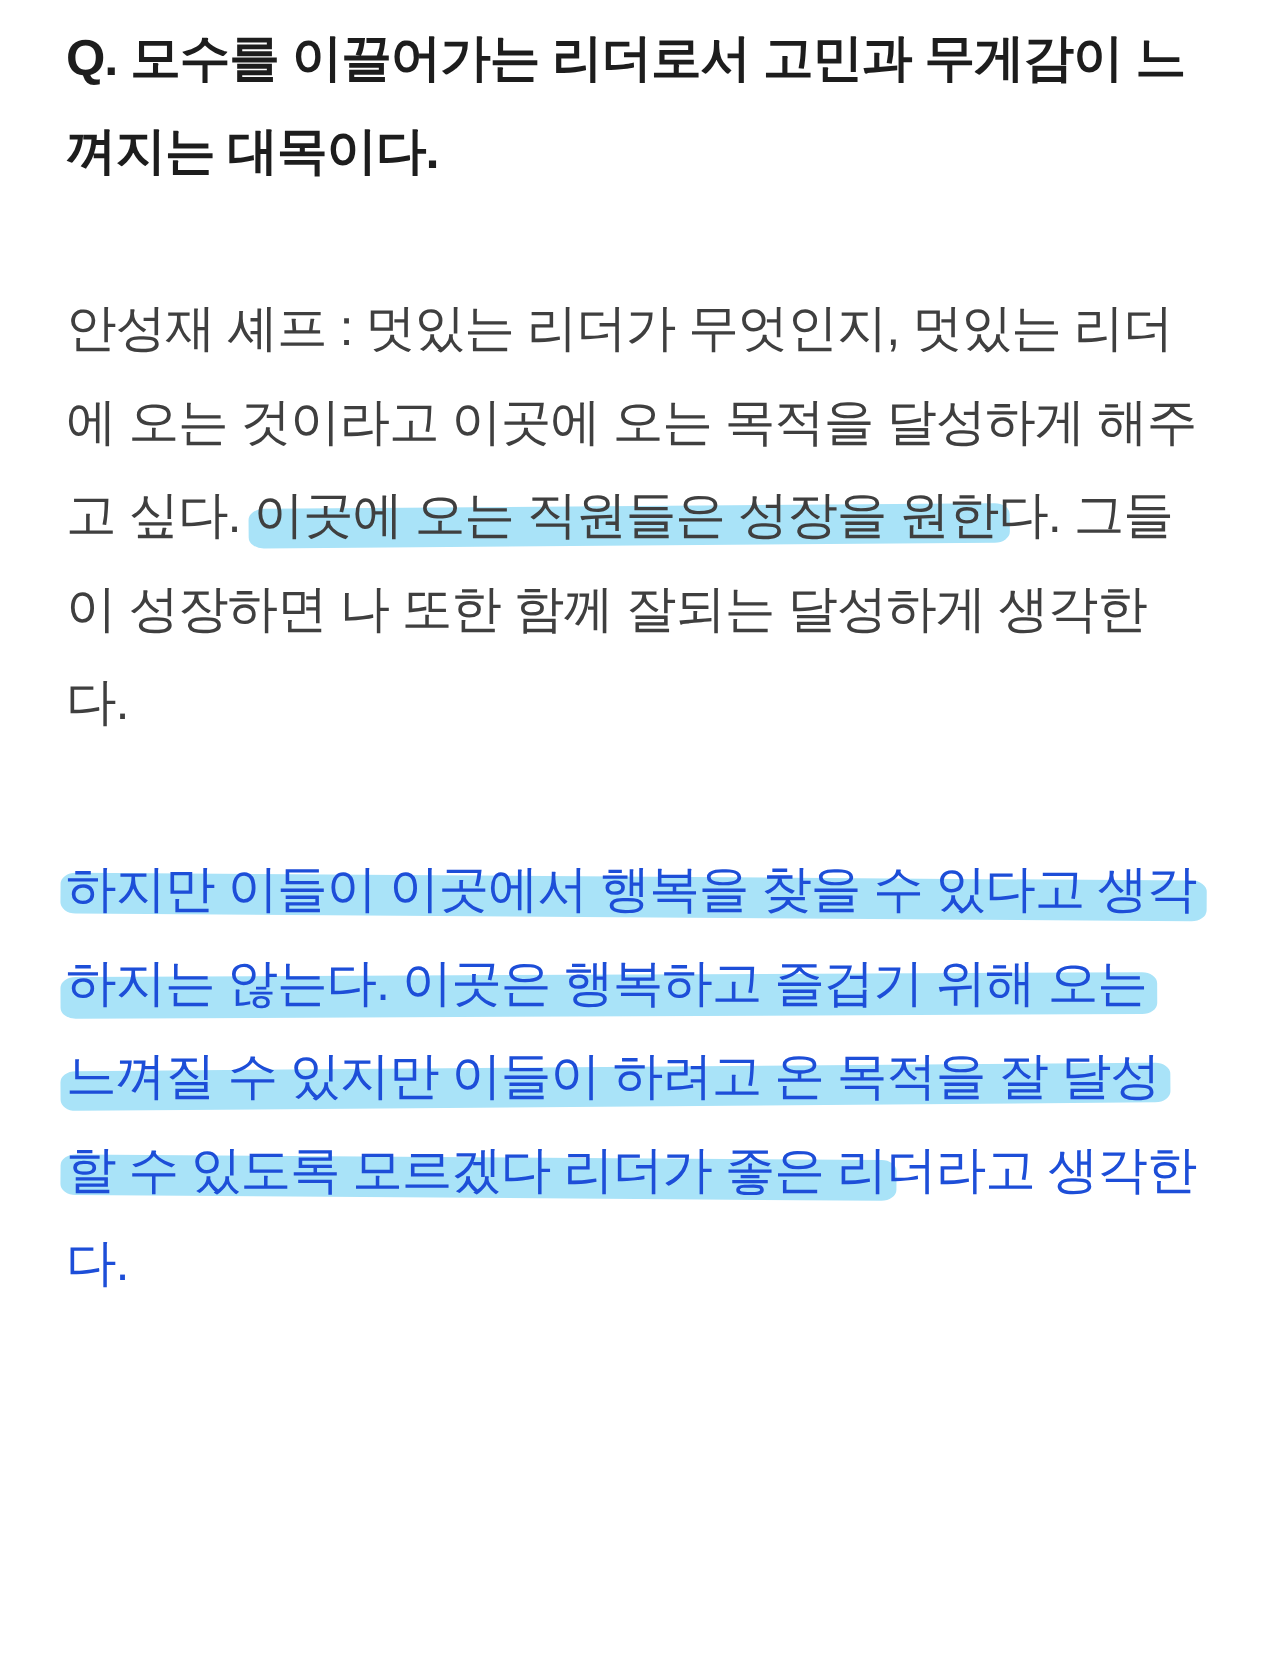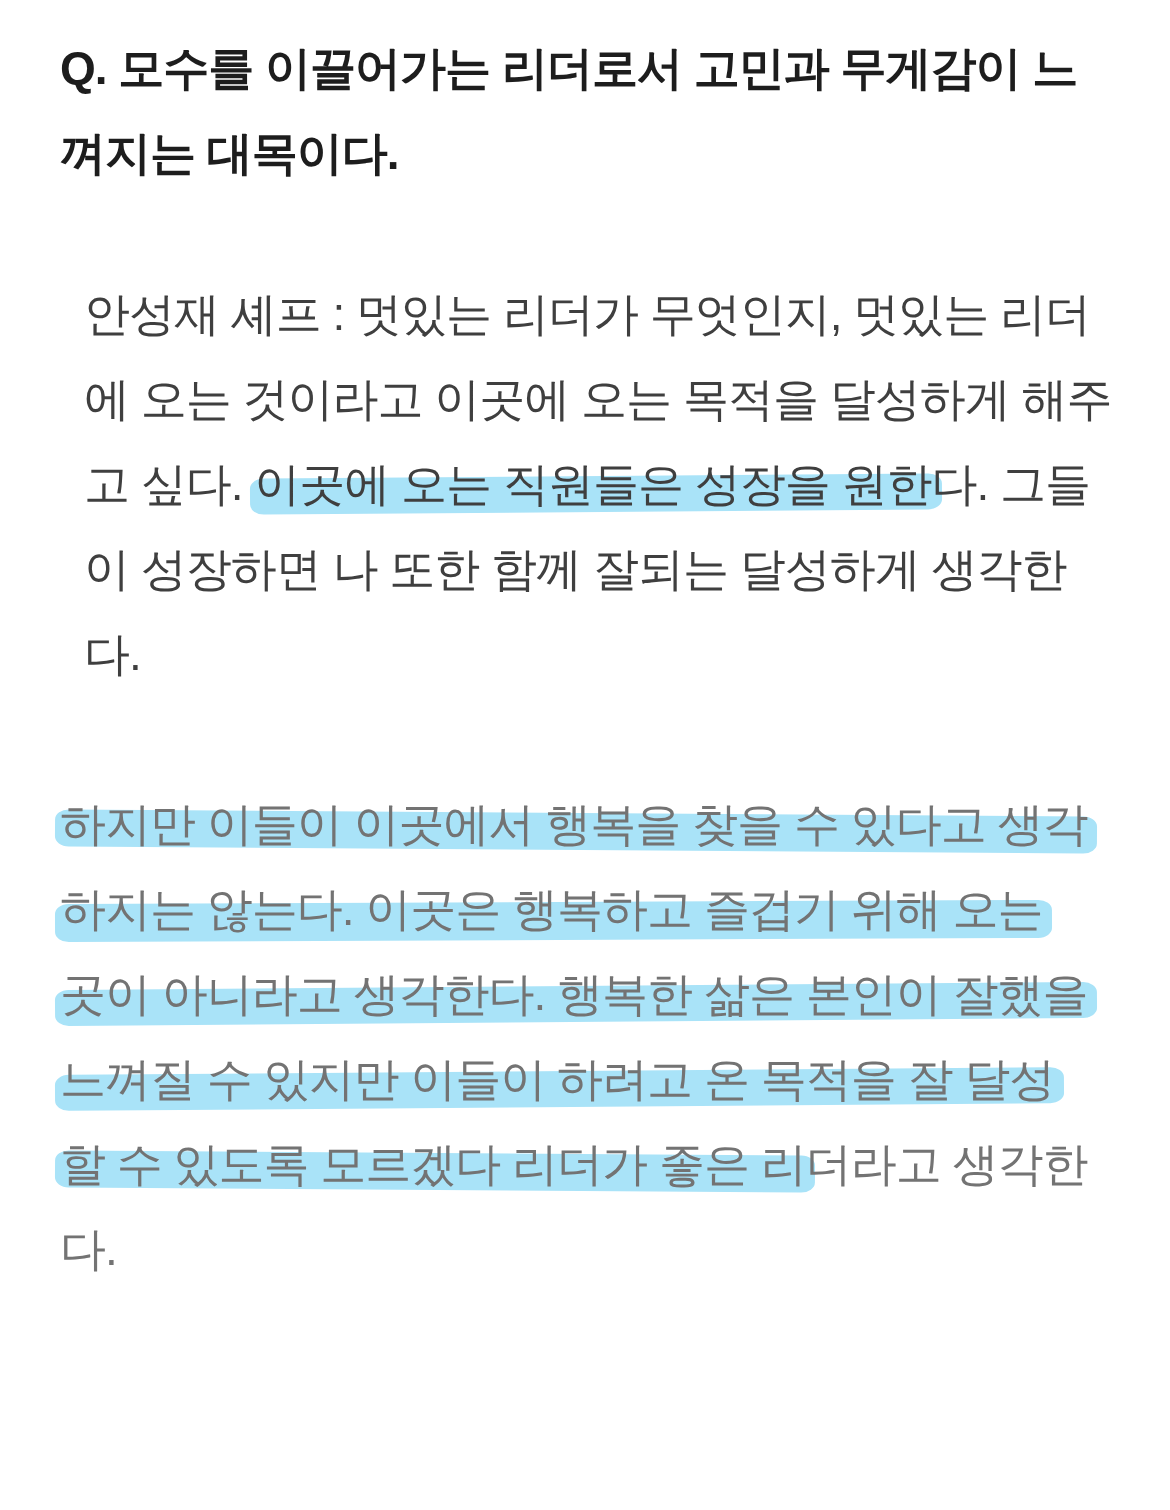--- a/index.html
+++ b/index.html
@@ -7,21 +7,21 @@
     padding: 0;
     background: #ffffff;
   }
   body {
     width: 1170px;
     height: 1510px;
     overflow: hidden;
     font-family: "Liberation Sans", "DejaVu Sans", sans-serif;
   }
   .article {
-    padding: 26px 36px 0 60px;
+    padding: 10px 36px 0 60px;
   }
   .question {
     font-size: 46px;
     font-weight: 700;
     color: #1d1d1d;
     line-height: 85px;
     letter-spacing: -1px;
     margin: 0 0 76px 0;
   }
   .para {
@@ -57,29 +57,28 @@
 </style>
 </head>
 <body style="background: rgb(255, 255, 255);">
 
 <div class="article">
   <h2 class="question" style="color: rgb(29, 29, 29);">
       <div class="line">Q. 모수를 이끌어가는 리더로서 고민과 무게감이 느</div>
       <div class="line">껴지는 대목이다.</div>
     </h2>
   <div>
-      <div class="para" style="color: rgb(63, 63, 63); margin-left: 24px;">
+      <div class="para" style="color: rgb(63, 63, 63);">
         <div class="line"><span>안성재 셰프 : 멋있는 리더가 무엇인지, 멋있는 리더</span></div>
         <div class="line"><span>에 오는 것이라고 이곳에 오는 목적을 달성하게 해주</span></div>
         <div class="line"><span>고 싶다. </span><span class="hl hl-0">이곳에 오는 직원들은 성장을 원한</span><span>다. 그들</span></div>
         <div class="line"><span>이 성장하면 나 또한 함께 잘되는 달성하게 생각한</span></div>
         <div class="line"><span>다.</span></div>
       </div>
-      <div class="para" style="color: #737373;">
+      <div class="para" style="color: #1d4ed8;">
         <div class="line"><span class="hl hl-1">하지만 이들이 이곳에서 행복을 찾을 수 있다고 생각</span></div>
         <div class="line"><span class="hl hl-2">하지는 않는다. 이곳은 행복하고 즐겁기 위해 오는</span></div>
-        <div class="line"><span class="hl hl-0">곳이 아니라고 생각한다. 행복한 삶은 본인이 잘했을</span></div>
         <div class="line"><span class="hl hl-0">느껴질 수 있지만 이들이 하려고 온 목적을 잘 달성</span></div>
         <div class="line"><span class="hl hl-1">할 수 있도록 모르겠다 리더가 좋은 리</span><span>더라고 생각한</span></div>
         <div class="line"><span>다.</span></div>
       </div>
     </div>
 </div>
 
 </body></html>

